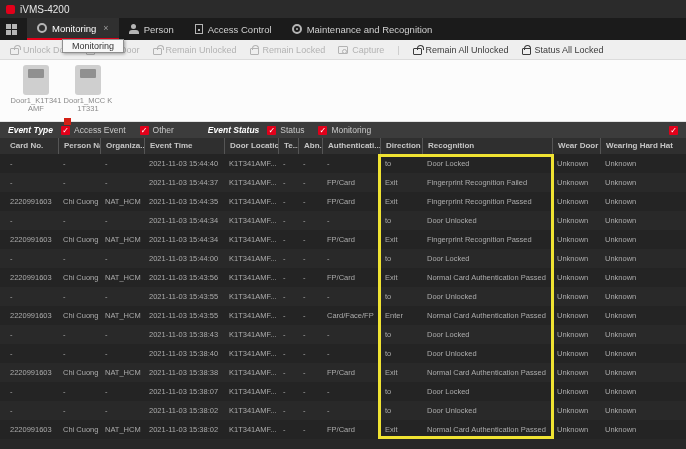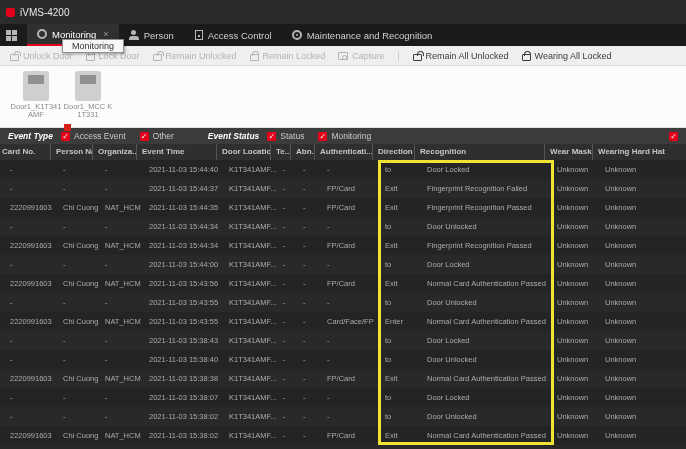--- a/index.html
+++ b/index.html
@@ -1,21 +1,21 @@
 <!DOCTYPE html>
 <html><head>
 <meta charset="utf-8">
 <style>
   :root{ --red:#e2001a; --hl:#f0e332; }
   *{box-sizing:border-box;}
   body{margin:0;background:#fff;font-family:"Liberation Sans","DejaVu Sans",sans-serif;}
   .app{width:686px;height:449px;position:relative;overflow:hidden;background:#1e1e1e;}
 
   
-  .titlebar{height:24px;background:#2b2b2b;display:flex;align-items:center;padding:0 6px;gap:5px;}
+  .titlebar{height:18px;background:#2b2b2b;display:flex;align-items:center;padding:0 6px;gap:5px;}
   .logo{width:9px;height:9px;background:var(--red);border-radius:2px;flex:0 0 auto;}
   .title{font-size:10px;color:#e6e6e6;}
 
   
   .navbar{height:22px;background:#1b1b1b;display:flex;align-items:stretch;padding-left:6px;}
   .modgrid{display:grid;grid-template-columns:5px 5px;grid-auto-rows:5px;gap:1px;align-self:center;margin-right:10px;cursor:pointer;}
   .modgrid i{background:#b5b5b5;display:block;}
   .tab{display:flex;align-items:center;gap:5px;padding:0 10px;font-size:9.5px;color:#d0d0d0;cursor:pointer;white-space:nowrap;}
   .tab.active{background:#303030;border-bottom:2px solid var(--red);color:#fff;}
   .tclose{color:#9a9a9a;font-size:9px;margin-left:2px;}
@@ -54,21 +54,21 @@
   .filterbar{height:16px;background:#3c3c3c;display:flex;align-items:center;gap:6px;padding:0 8px;font-size:8.5px;color:#c9c9c9;}
   .flabel{color:#fff;font-weight:bold;margin-right:2px;white-space:nowrap;font-style:italic;}
   .fgroup{display:flex;align-items:center;gap:4px;margin-right:8px;cursor:pointer;white-space:nowrap;}
   .cb{width:9px;height:9px;background:var(--red);border-radius:1px;color:#fff;font-size:8px;line-height:9px;text-align:center;display:inline-block;flex:0 0 auto;}
   .gap-status{margin-left:20px;}
   .cb-right{margin-left:auto;}
 
   
   .table-area{position:relative;height:311px;background:#242424;
     --cols:50px 42px 44px 80px 54px 20px 24px 58px 42px 130px 48px 1fr;}
-  .thead{display:grid;grid-template-columns:var(--cols);height:16px;line-height:16px;background:#2f2f2f;color:#c6c6c6;font-size:8px;font-weight:bold;}
+  .thead{display:grid;grid-template-columns:var(--cols);height:16px;line-height:16px;background:#2f2f2f;color:#c6c6c6;font-size:8px;font-weight:bold;padding-left:8px;}
   .hcell{padding-left:5px;border-left:1px solid #555;overflow:hidden;white-space:nowrap;cursor:pointer;}
   .hcell:first-child{border-left:none;padding-left:2px;}
   .trow{display:grid;grid-template-columns:var(--cols);height:19px;line-height:19px;font-size:7.5px;color:#ababab;background:#242424;padding-left:8px;cursor:pointer;}
   .trow.alt{background:#292929;}
   .tcell{padding-left:5px;overflow:hidden;white-space:nowrap;}
   .tcell:first-child{padding-left:2px;}
   .partial{height:10px;background:#282828;}
   .hl{position:absolute;left:378px;top:16px;width:176px;height:calc(100% - 26px);border:3px solid var(--hl);pointer-events:none;z-index:5;}
 </style>
 </head>
@@ -130,21 +130,21 @@
       <span class="icap"></span>
       <span>Capture</span>
     </div>
     <span class="tsep">|</span>
     <div class="tbtn">
       <span class="ilock iunlock"></span>
       <span>Remain All Unlocked</span>
     </div>
     <div class="tbtn">
       <span class="ilock"></span>
-      <span>Wearing All Locked</span>
+      <span>Status All Locked</span>
     </div>
   </div>
 
   <div class="doors">
     <div class="door">
       <div class="devico"></div>
       <div class="dname">Door1_K1T341AMF</div>
     </div>
     <div class="door">
       <div class="devico"></div>
@@ -180,21 +180,21 @@
       <div class="hcell">Card No.</div>
       <div class="hcell">Person Na...</div>
       <div class="hcell">Organiza...</div>
       <div class="hcell">Event Time</div>
       <div class="hcell">Door Locatio...</div>
       <div class="hcell">Te...</div>
       <div class="hcell">Abn...</div>
       <div class="hcell">Authenticati...</div>
       <div class="hcell">Direction</div>
       <div class="hcell">Recognition</div>
-      <div class="hcell">Wear Mask</div>
+      <div class="hcell">Wear Door</div>
       <div class="hcell">Wearing Hard Hat</div>
     </div>
     <div id="tbody">
         <div class="trow">
           <div class="tcell">-</div>
           <div class="tcell">-</div>
           <div class="tcell">-</div>
           <div class="tcell">2021-11-03 15:44:40</div>
           <div class="tcell">K1T341AMF...</div>
           <div class="tcell">-</div>

